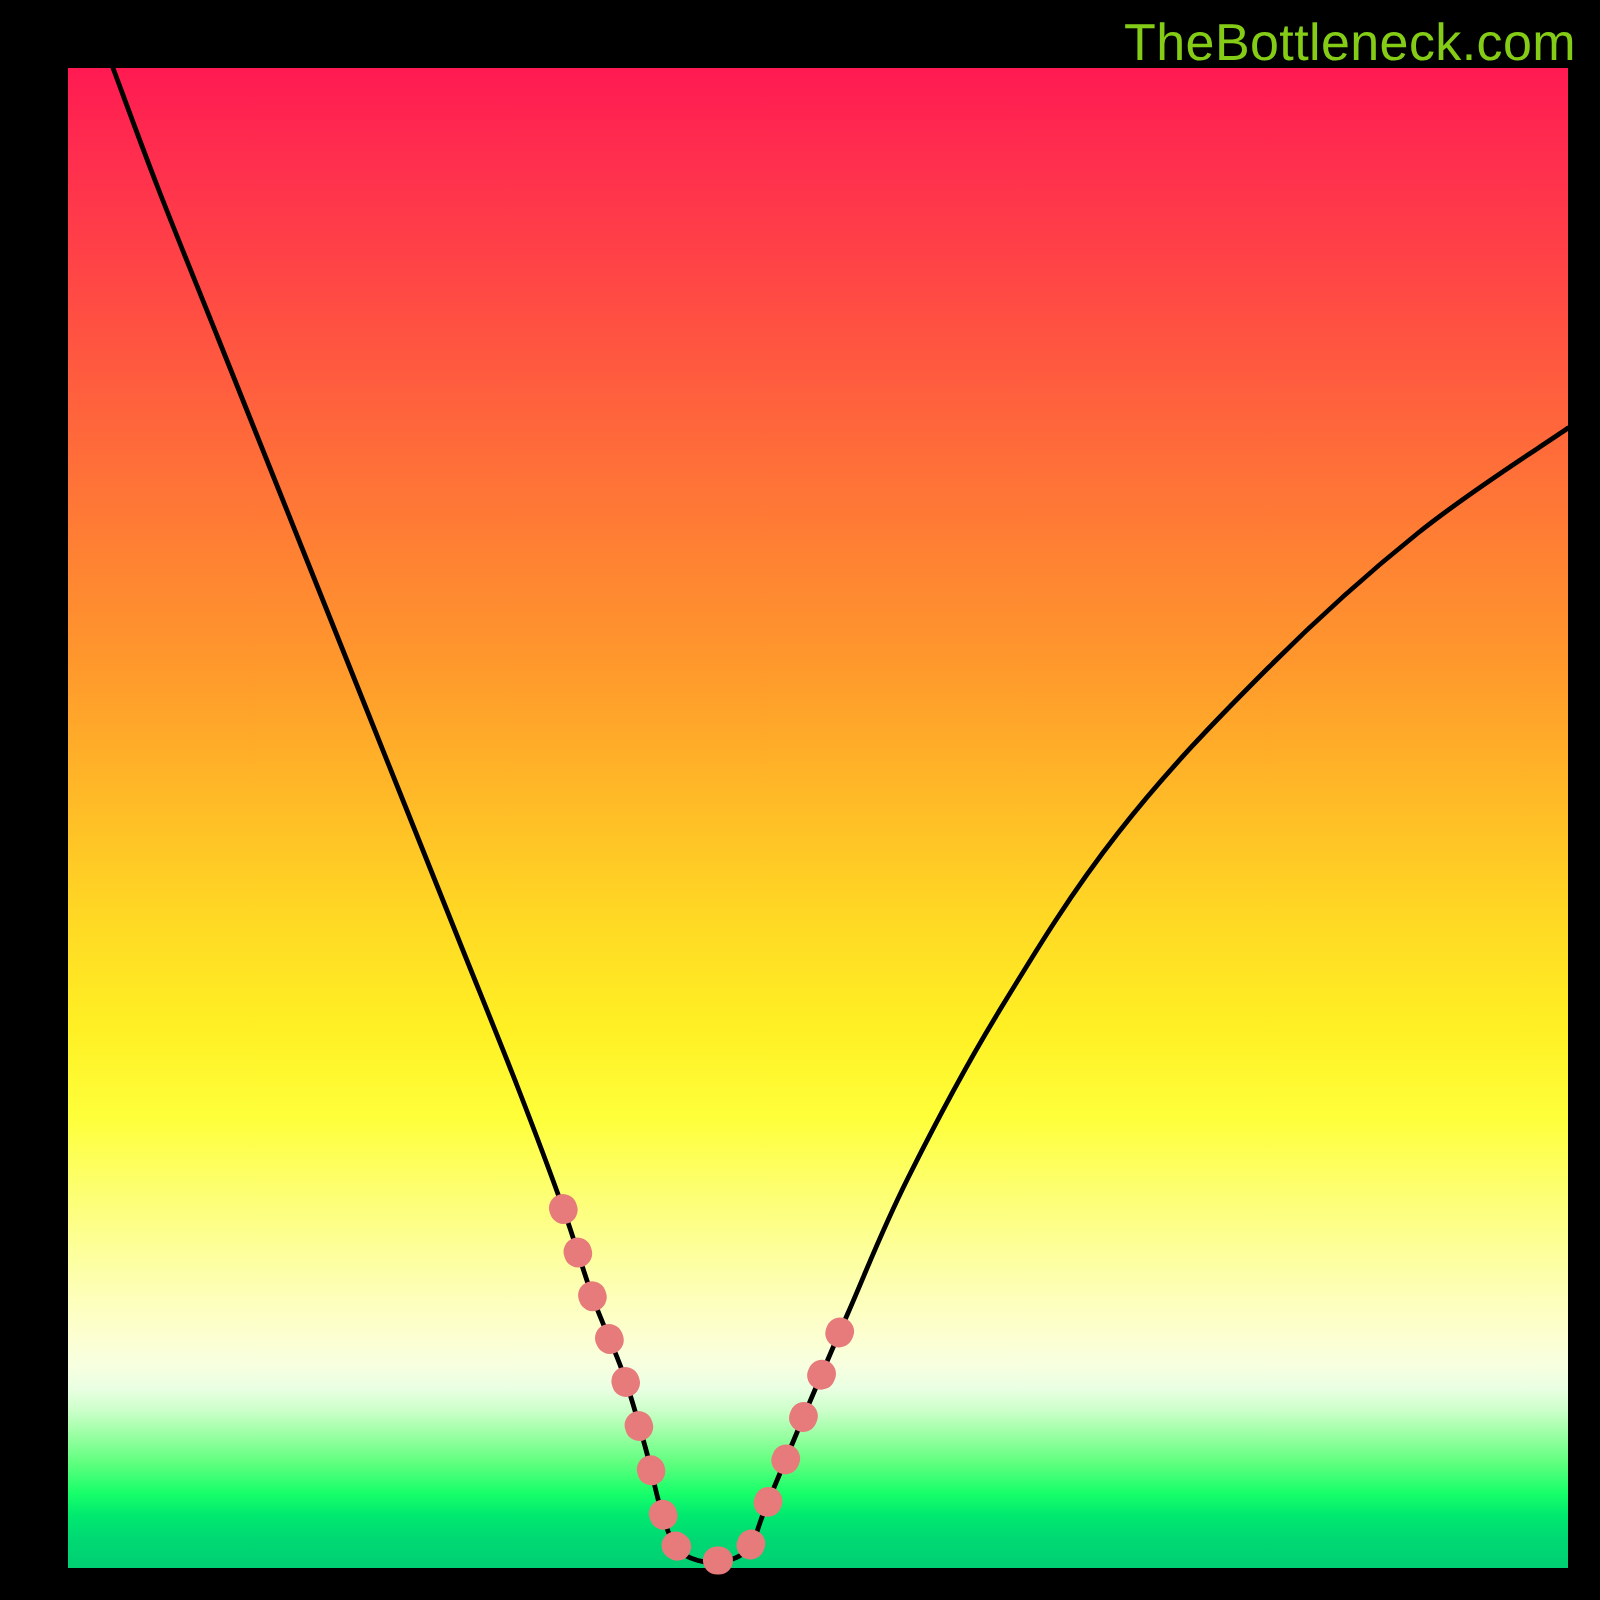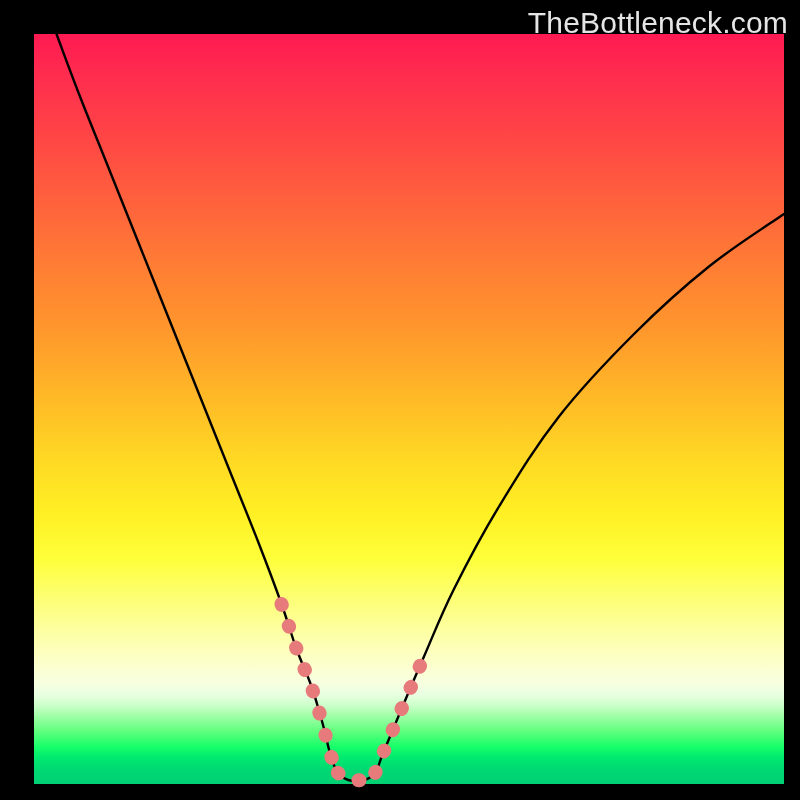--- a/index.html
+++ b/index.html
@@ -50,22 +50,22 @@
       #18ff6a 95%,
       #00e96f 96.5%,
       #00d973 98%,
       #00d073 100%
     );
   }
   .watermark {
     position: absolute;
     top: 6px;
     right: 12px;
-    color: #e5e5e5;
-    font-size: 30px;
+    color: #84cc16;
+    font-size: 26px;
     letter-spacing: 0.2px;
     font-weight: 400;
   }
   svg.curve {
     position: absolute;
     left: 0;
     top: 0;
     width: 750px;
     height: 750px;
     overflow: visible;

